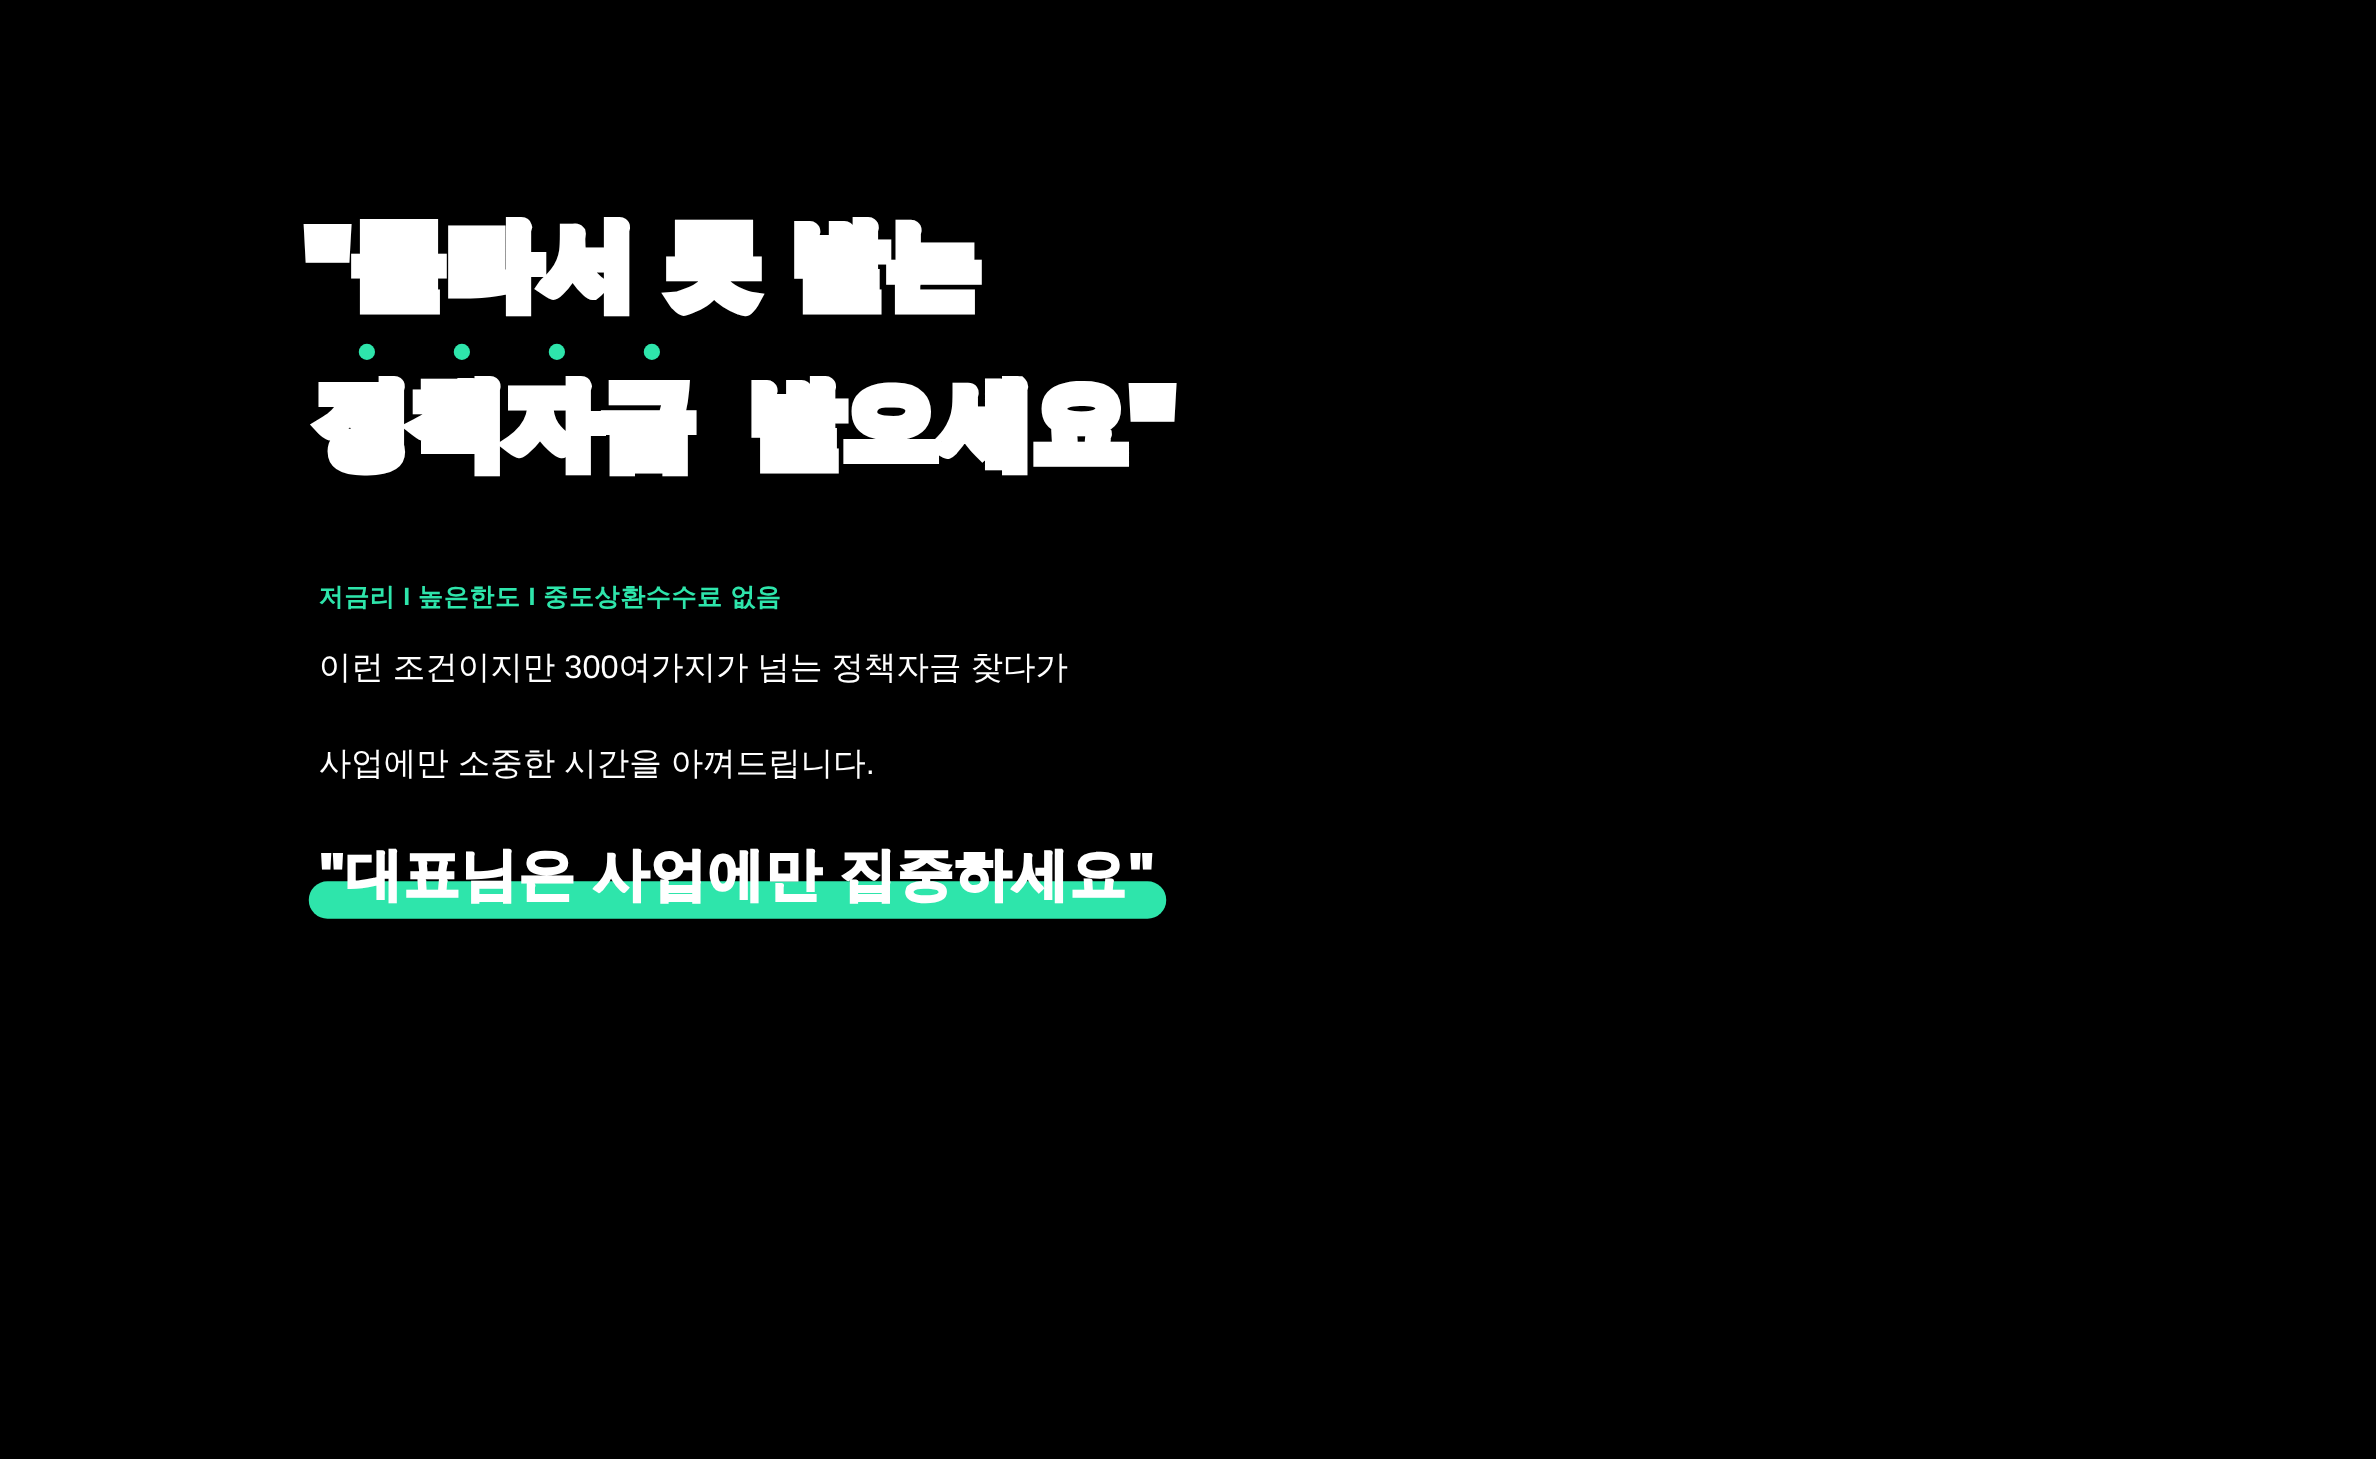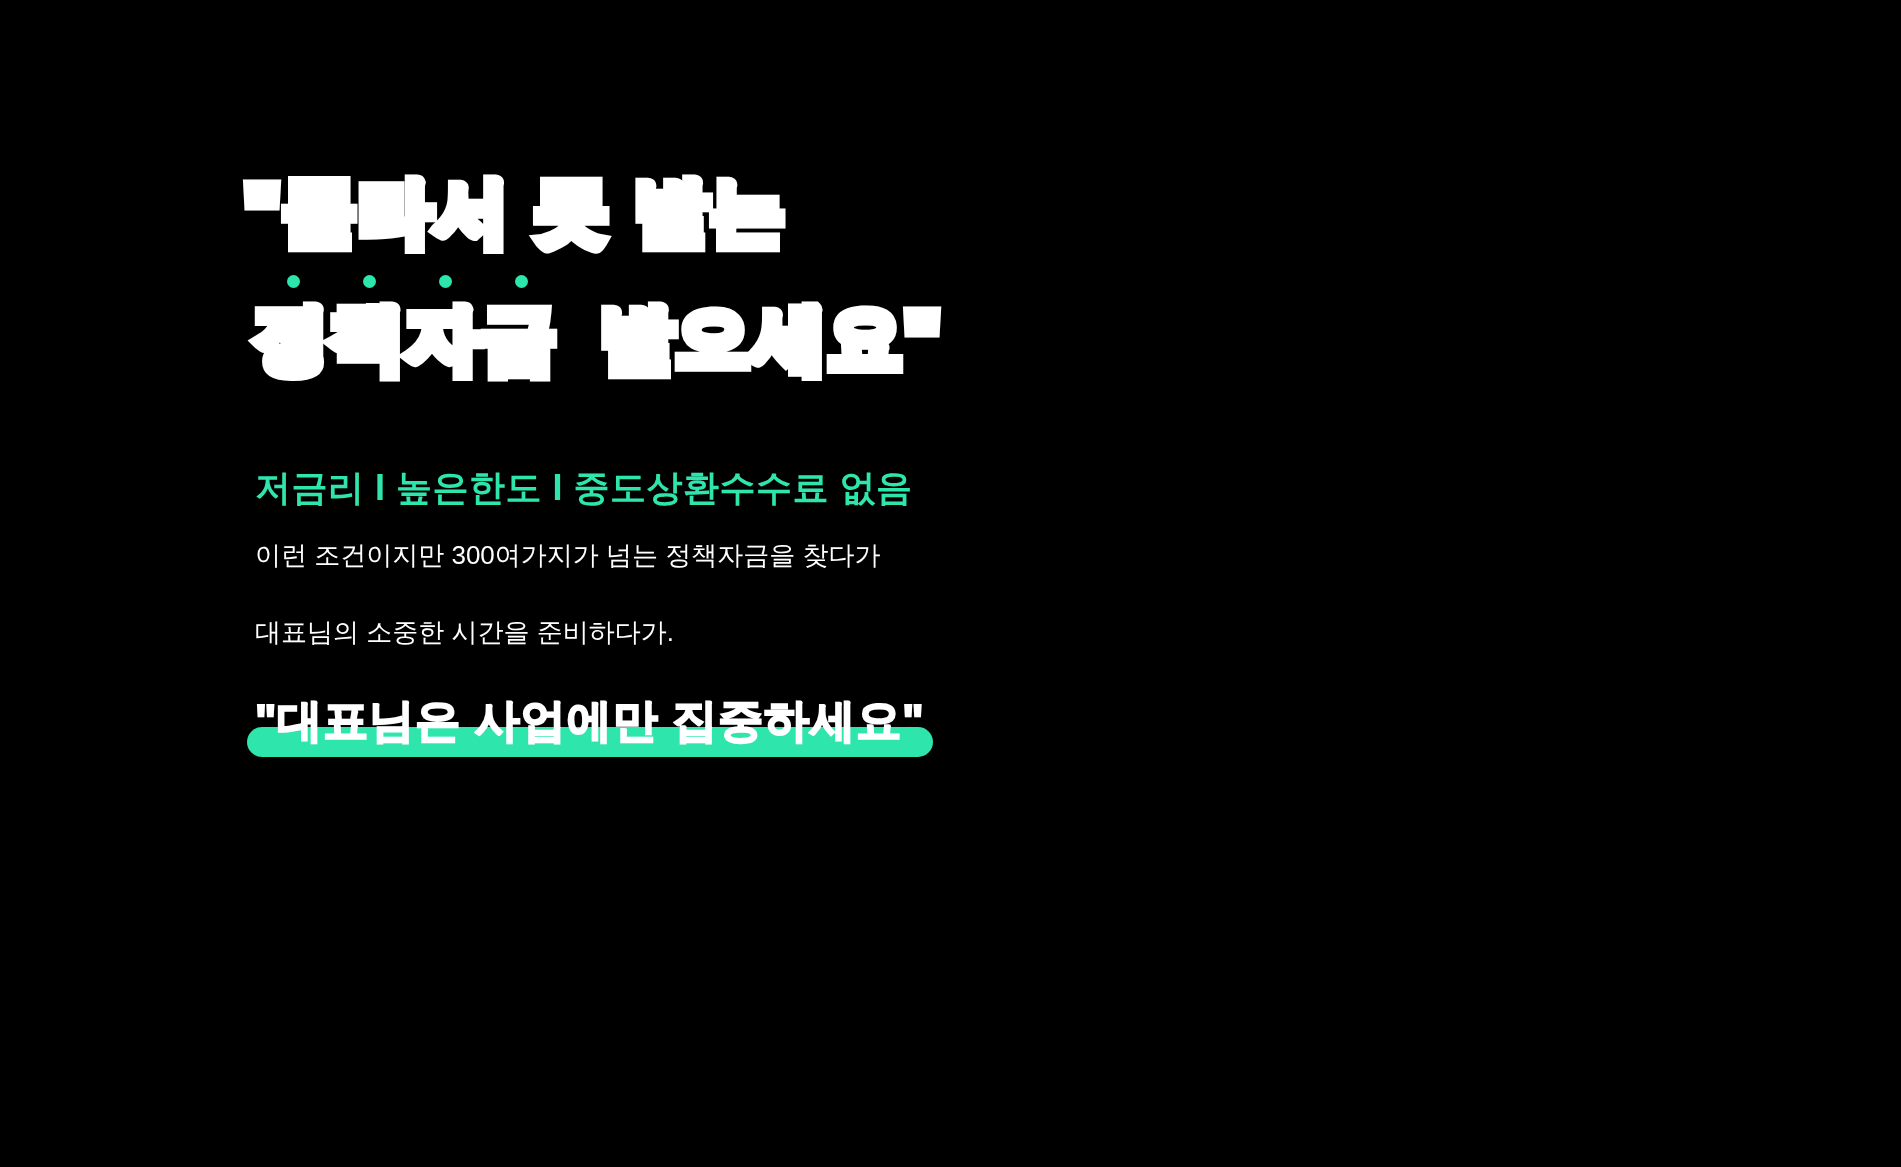--- a/index.html
+++ b/index.html
@@ -57,21 +57,21 @@
   }
   .emph-dots .dot{
     width:13px; height:13px;
     border-radius:50%;
     background:var(--accent);
   }
 
   
   .benefits{
     margin-top:86px;
-    font-size:36px;
+    font-size:20px;
     font-weight:700;
     color:var(--accent);
     letter-spacing:0.5px;
   }
 
   
   .para{
     margin-top:24px;
     font-size:26px;
     line-height:37px;
@@ -128,26 +128,26 @@
         </span>
         <span>받으세요"</span>
       </div>
     </div>
 
     
     <div class="benefits">저금리 I 높은한도 I 중도상환수수료 없음</div>
 
     
     <div class="para">
-      <div>이런 조건이지만 300여가지가 넘는 정책자금을 찾다가</div>
+      <div>이런 조건이지만 300여가지가 넘는 정책자금 찾다가</div>
     </div>
 
     
     <div class="para second">
-      <div>대표님의 소중한 시간을 준비하다가.</div>
+      <div>사업에만 소중한 시간을 아껴드립니다.</div>
     </div>
 
     
     <div class="closing">
       <span class="highlight"></span>
       <span class="closing-text">"대표님은 사업에만 집중하세요"</span>
     </div>
 
   </div>
 </div>

